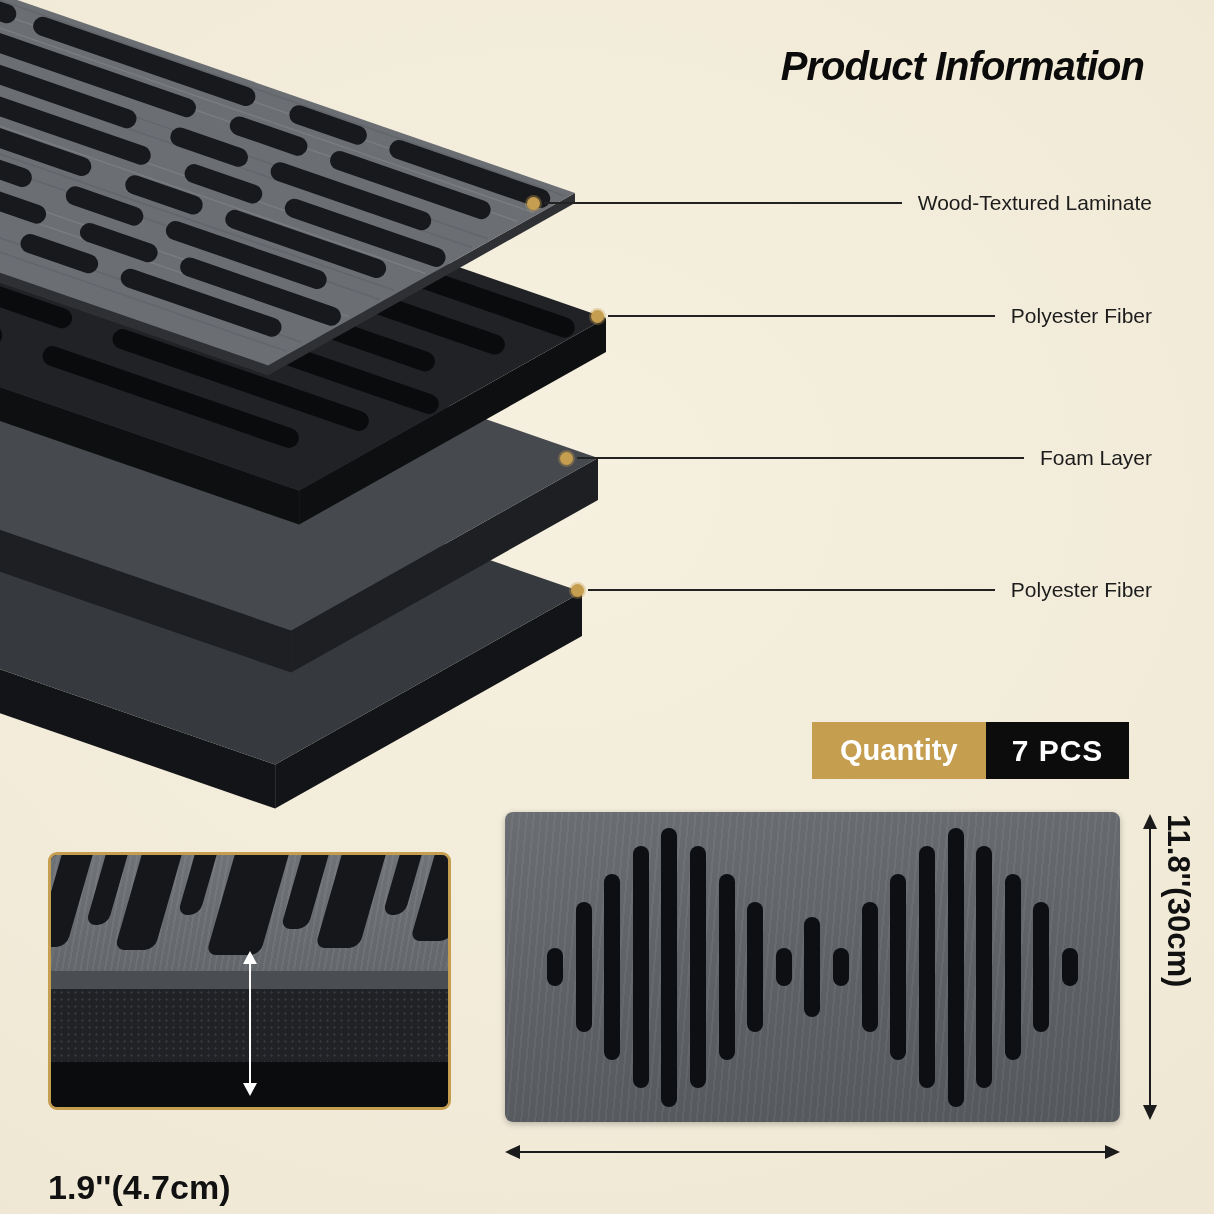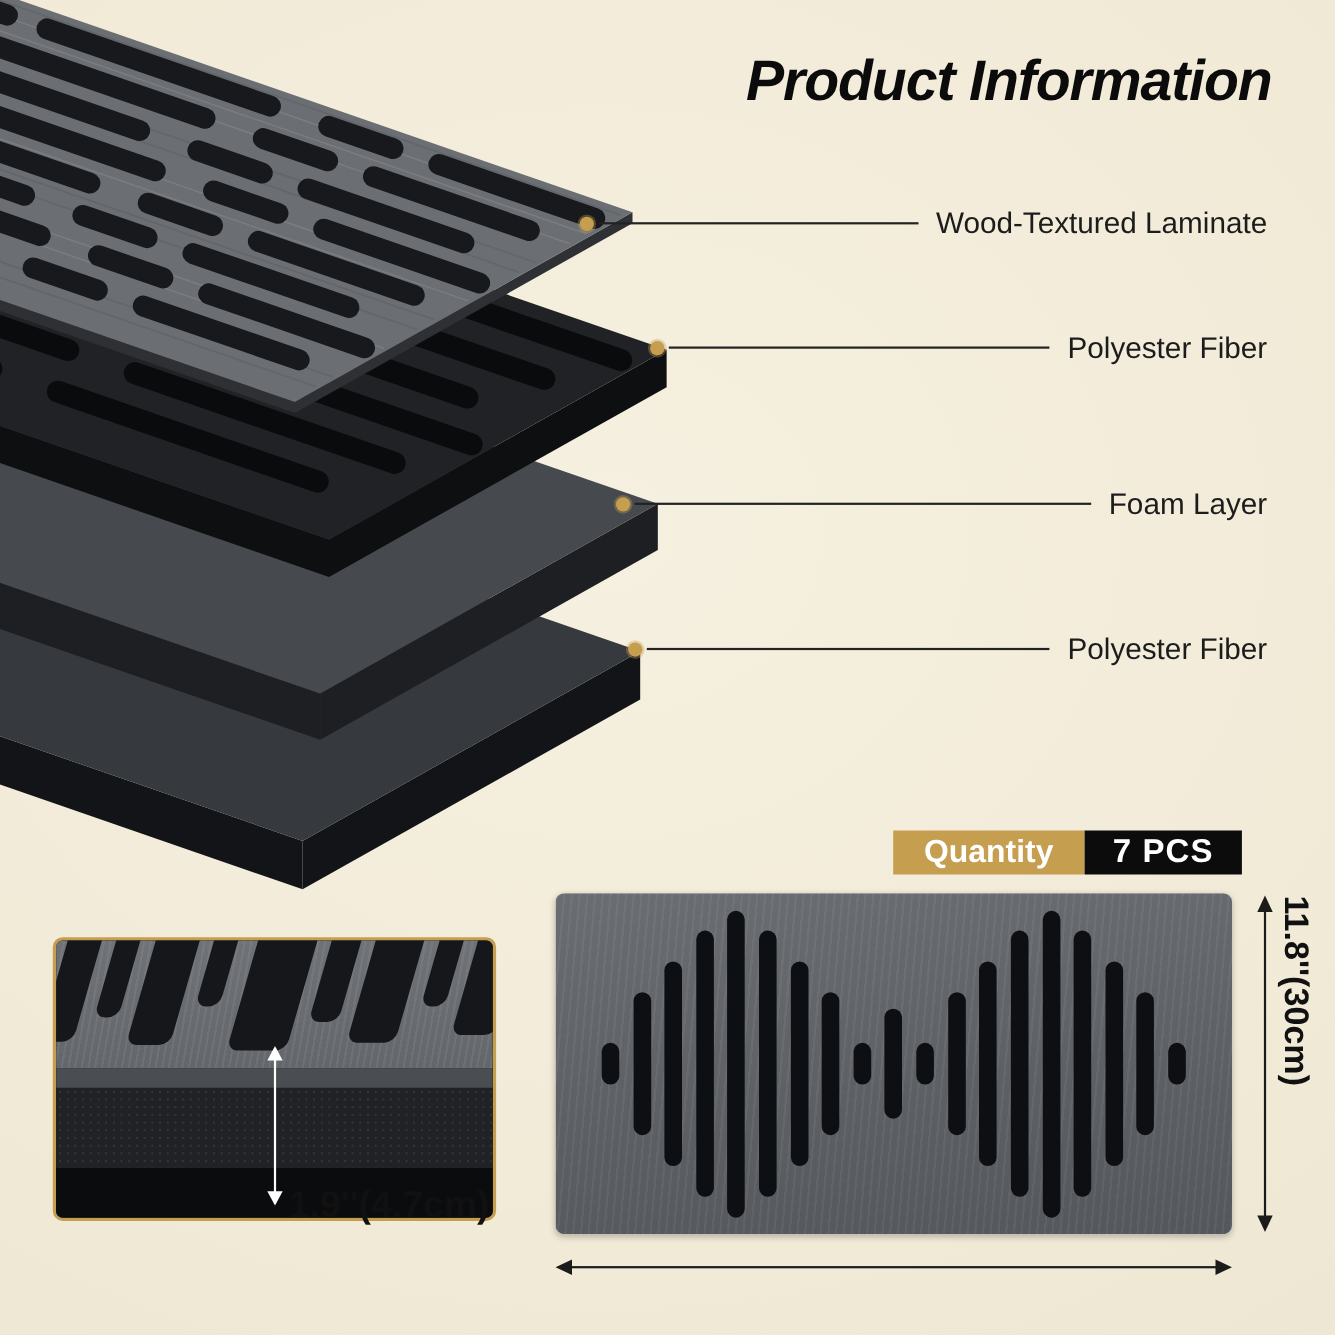--- a/index.html
+++ b/index.html
@@ -3,32 +3,32 @@
 <meta charset="utf-8">
 <style>
   html,body{margin:0;padding:0;background:#e9e2cd;}
   .stage{
     position:relative;width:1214px;height:1214px;overflow:hidden;
     background:radial-gradient(120% 100% at 45% 40%, #f6f0e0 0%, #f1ead7 55%, #ebe3ce 100%);
     font-family:"Liberation Sans", sans-serif;color:#1c1c1c;
   }
   
   .page-title{
-    position:absolute;top:44px;right:58px;margin:0;
-    font-size:52px;font-weight:800;font-style:italic;letter-spacing:-1px;color:#0b0b0b;white-space:nowrap;
+    position:absolute;top:44px;right:70px;margin:0;
+    font-size:40px;font-weight:800;font-style:italic;letter-spacing:-1px;color:#0b0b0b;white-space:nowrap;
   }
   
   #exploded{position:absolute;left:0;top:0;}
   
   .callout{position:absolute;right:62px;height:30px;display:flex;align-items:center;}
   .callout .dot{width:13px;height:13px;border-radius:50%;background:var(--gold);flex:none;box-shadow:0 0 0 2px rgba(197,158,79,.35);}
   .callout .lead{flex:1;height:2px;background:var(--line);margin-left:4px;}
-  .callout .lbl{margin-left:16px;font-size:27px;color:#1c1c1c;white-space:nowrap;}
-  
-  .qty{position:absolute;left:788px;top:755px;display:flex;height:40px;padding-left:24px;}
+  .callout .lbl{margin-left:16px;font-size:21px;color:#1c1c1c;white-space:nowrap;}
+  
+  .qty{position:absolute;left:788px;top:722px;display:flex;height:57px;padding-left:24px;}
   .qty-gold{background:var(--gold);color:#fff;font-weight:700;font-size:29px;display:flex;align-items:center;padding:0 28px;}
   .qty-black{background:#0c0c0c;color:#fff;font-weight:800;font-size:30px;display:flex;align-items:center;padding:0 26px;letter-spacing:1px;}
   
   .closeup{
     position:absolute;left:48px;top:852px;width:397px;height:252px;
     border:3px solid var(--gold);border-radius:9px;overflow:hidden;background:#0b0c0e;
   }
   .cu-surface{position:absolute;left:0;top:0;width:100%;height:46%;
     background:
       repeating-linear-gradient(100deg, rgba(255,255,255,.06) 0 2px, rgba(0,0,0,0) 2px 6px),
@@ -38,21 +38,21 @@
   .cu-lam-edge{position:absolute;left:0;top:46%;width:100%;height:7%;background:#4a4d51;}
   .cu-foam{position:absolute;left:0;top:53%;width:100%;height:29%;
     background-color:#202225;
     background-image:radial-gradient(#33373c 1px, rgba(0,0,0,0) 1.2px);
     background-size:7px 7px;}
   .cu-base{position:absolute;left:0;top:82%;width:100%;height:18%;background:#0b0c0e;}
   .cu-dim{position:absolute;left:calc(50% - 1px);top:39%;bottom:5%;width:2px;background:#ffffff;}
   .cu-dim .arr{position:absolute;left:50%;transform:translateX(-50%);width:0;height:0;border-left:7px solid transparent;border-right:7px solid transparent;}
   .cu-dim .arr.up{top:-2px;border-bottom:13px solid #ffffff;}
   .cu-dim .arr.down{bottom:-2px;border-top:13px solid #ffffff;}
-  .thick-label{position:absolute;left:48px;top:1076px;width:397px;text-align:right;font-size:34px;font-weight:700;color:#111;}
+  .thick-label{position:absolute;left:48px;top:1168px;width:397px;text-align:left;font-size:34px;font-weight:700;color:#111;}
   
   .panel{
     position:absolute;left:505px;top:812px;width:615px;height:310px;border-radius:8px;
     background:
       repeating-linear-gradient(95deg, rgba(255,255,255,.05) 0 2px, rgba(0,0,0,0) 2px 7px),
       linear-gradient(175deg,#6a6d72 0%, #5d6065 55%, #54575c 100%);
     box-shadow:0 2px 6px rgba(0,0,0,.25);
   }
   .panel-slots{position:absolute;left:42px;right:42px;top:0;bottom:0;display:flex;align-items:center;justify-content:space-between;}
   .pslot{width:16px;border-radius:9px;background:#0d0f12;flex:none;}

